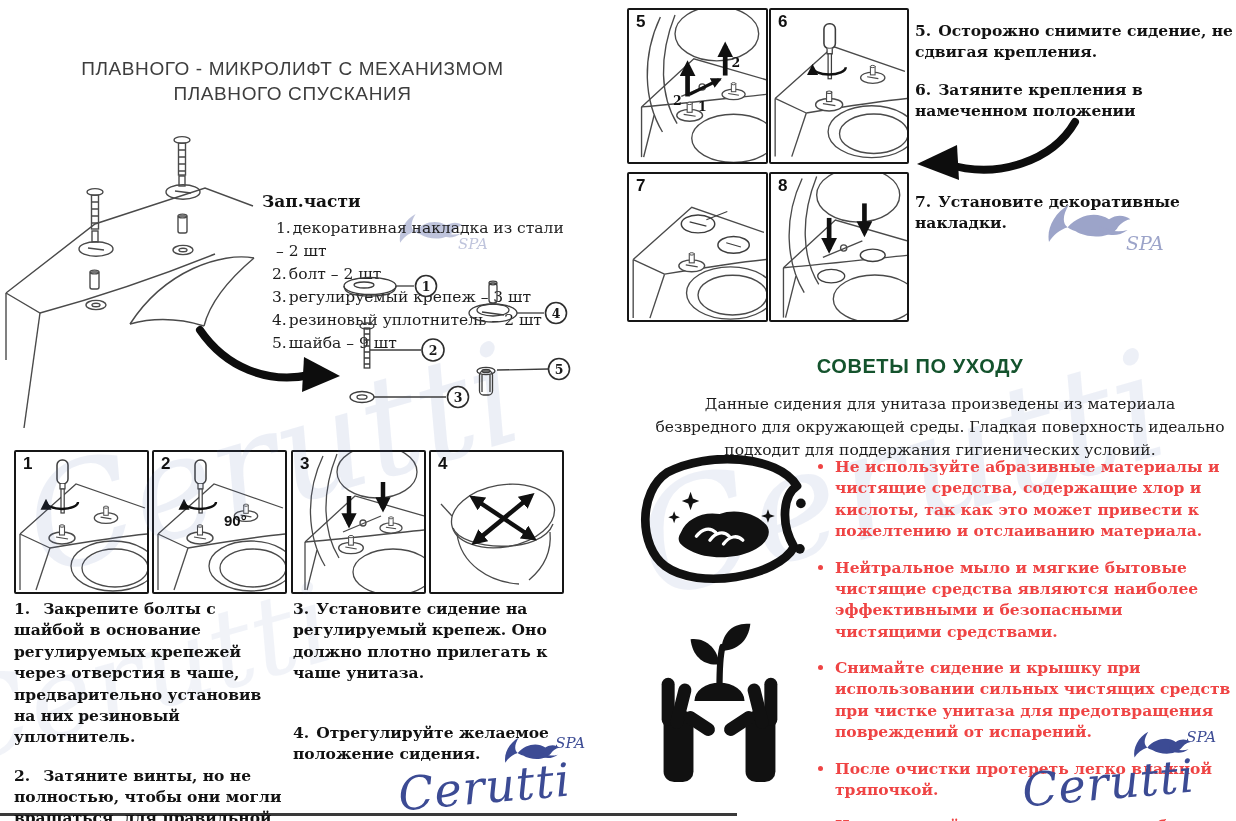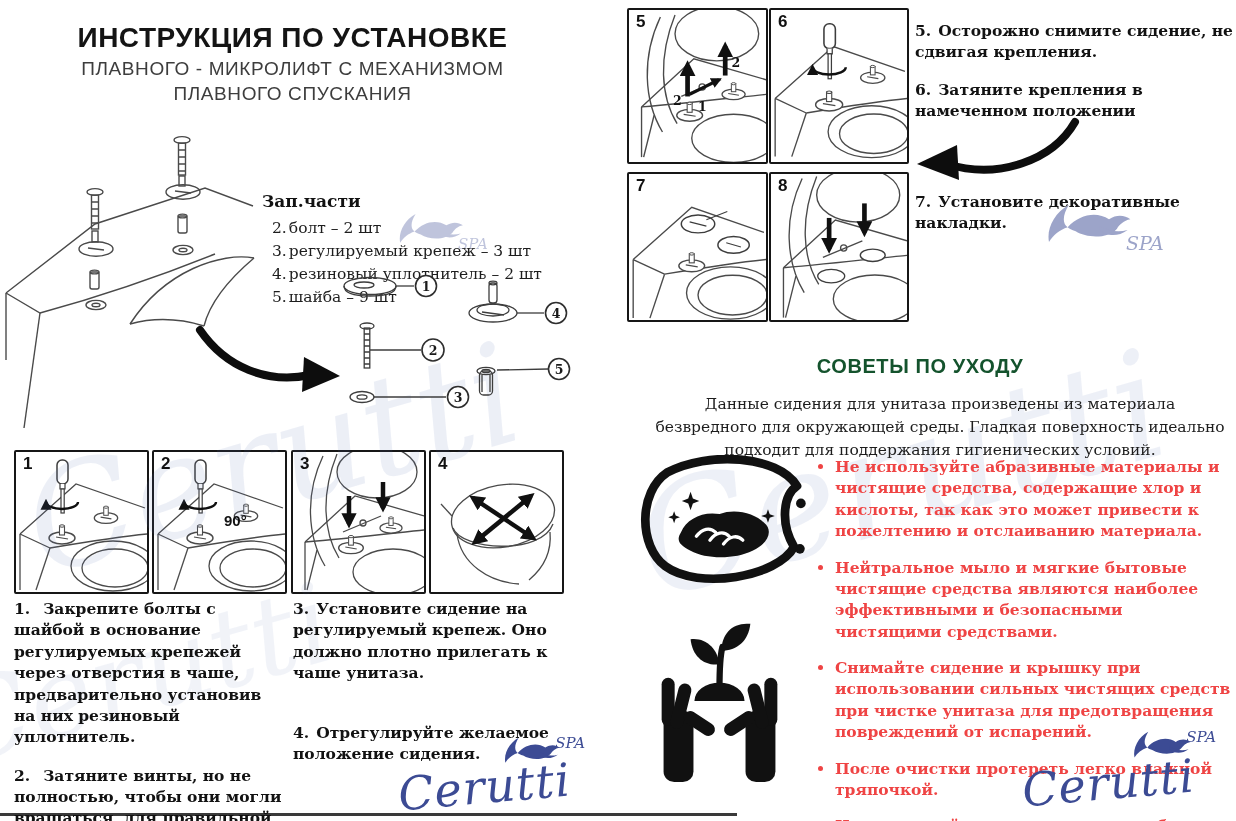--- a/index.html
+++ b/index.html
@@ -107,21 +107,20 @@
     <svg width="66" height="37" viewBox="0 0 64 36">
         <use href="#sym-mermaid"></use>
       </svg><span class="logo-spa">SPA</span>
   </div>
   <div class="wm" style="left:1046px;top:202px;opacity:.5;color:#3c4b94;">
     <svg width="86" height="48" viewBox="0 0 64 36">
         <use href="#sym-mermaid"></use>
       </svg><span class="logo-spa" style="font-size:19px;">SPA</span>
   </div>
 
-  <div class="abs z title" style="left:20px;top:22px;width:545px;">ИНСТРУКЦИЯ ПО УСТАНОВКЕ</div>
   <div class="abs z subtitle" style="left:20px;top:58px;width:545px;">ПЛАВНОГО - МИКРОЛИФТ С МЕХАНИЗМОМ</div>
   <div class="abs z subtitle" style="left:20px;top:83px;width:545px;">ПЛАВНОГО СПУСКАНИЯ</div>
 
   <svg class="abs z" style="left:0;top:128px;" width="258" height="300" viewBox="0 0 258 300">
     <g fill="none" stroke="#4a4a4a" stroke-width="1.4">
       <path d="M6 165 L95 96 L205 60 L253 78"></path>
       <path d="M6 165 L6 232"></path>
       <path d="M6 165 L40 185 C95 170 160 148 215 126"></path>
       <path d="M40 185 L24 300"></path>
       <path d="M130 196 C165 142 222 124 254 130"></path>
@@ -148,20 +147,21 @@
       <rect x="178" y="88" width="9" height="17" rx="2"></rect>
       <ellipse cx="182.5" cy="88" rx="4.5" ry="1.9"></ellipse>
       <ellipse cx="183" cy="122" rx="10" ry="4.6"></ellipse>
       <ellipse cx="183" cy="122" rx="4" ry="1.8"></ellipse>
     </g>
   </svg>
 
   <div class="abs z" style="left:262px;top:146px;width:310px;margin-top:45px;">
     <div class="parts-h">Зап.части</div>
     <div style="margin-top:6px;padding-left:10px;">
+      <div class="parts-item" style="padding-left:4px;"><span class="pn">1.</span><span>декоративная накладка из стали – 2 шт</span></div>
       <div class="parts-item"><span class="pn">2.</span><span>болт – 2 шт</span></div>
       <div class="parts-item"><span class="pn">3.</span><span>регулируемый крепеж – 3 шт</span></div>
       <div class="parts-item"><span class="pn">4.</span><span>резиновый уплотнитель – 2 шт</span></div>
       <div class="parts-item"><span class="pn">5.</span><span>шайба – 9 шт</span></div>
     </div>
   </div>
 
   <svg class="abs z" style="left:330px;top:262px;" width="255" height="160" viewBox="0 0 255 160">
     <g fill="none" stroke="#3d3d3d" stroke-width="1.3">
 

